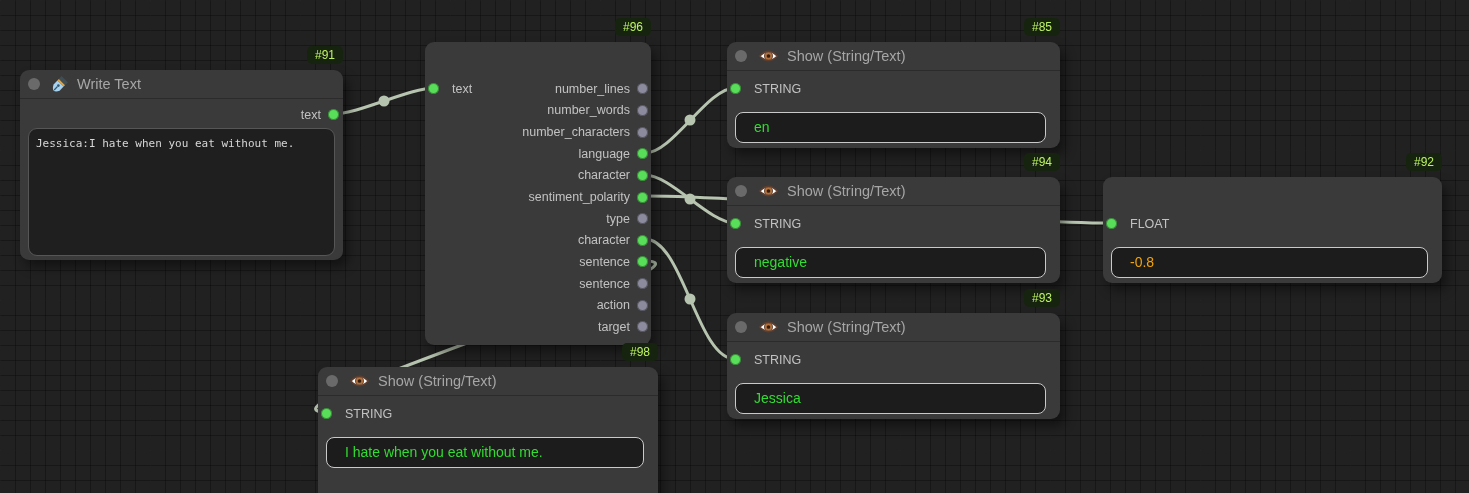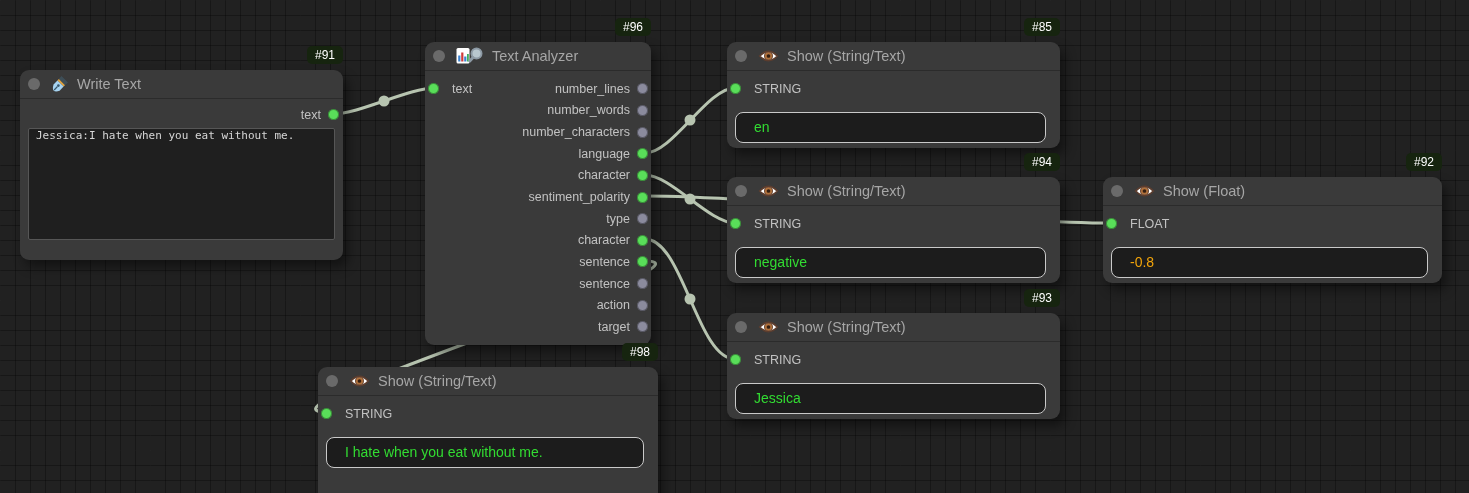--- a/index.html
+++ b/index.html
@@ -23,44 +23,44 @@
   }
   .titlebar{
     height:28px;display:flex;align-items:center;padding-left:8px;
     border-bottom:1px solid #2b2b2b;border-radius:9px 9px 0 0;
   }
   .collapse-dot{width:12px;height:12px;border-radius:50%;background:#6a6a6a;flex:0 0 auto;}
   .titlebar .nicon{margin-left:11px;flex:0 0 auto;display:flex;}
   .title-text{margin-left:8px;color:#a6a6a6;font-size:14.5px;white-space:nowrap;}
   .badge{
     position:absolute;right:0;top:-24px;height:18px;line-height:18px;
-    background:#16240f;color:#ffffff;font-size:12px;padding:0 8px;border-radius:5px;
+    background:#16240f;color:#bef264;font-size:12px;padding:0 8px;border-radius:5px;
   }
   .dot{width:11px;height:11px;border-radius:50%;box-shadow:inset 0 0 0 1px rgba(0,0,0,0.35);flex:0 0 auto;}
   .dot.green{background:#59de59;}
   .dot.gray{background:#8b8b9d;}
   .row{display:flex;align-items:center;height:21.65px;}
   .slot-label{color:#c2c2c2;font-size:12.5px;white-space:nowrap;}
   .in-row{position:absolute;left:3px;top:36px;}
   .in-row .slot-label{margin-left:13px;}
   .out-col{position:absolute;right:3px;top:36px;}
   .row.out{justify-content:flex-end;}
   .row.out .slot-label{margin-right:7px;}
   .value-box{
     position:absolute;left:8px;right:14px;top:70px;height:29px;
     background:#1c1c1c;border:1.5px solid #c9c9c9;border-radius:8px;
     font-size:14px;line-height:29px;padding-left:18px;overflow:hidden;white-space:nowrap;
   }
   .value-green{color:#32dc32;}
   .value-orange{color:#f2a40a;}
   .textbox{
     position:absolute;left:8px;top:58px;width:291px;height:110px;
-    background:#1f1f1f;border:1px solid #565656;border-radius:2px;
+    background:#1f1f1f;border:1px solid #565656;border-radius:9px;
     color:#d6d6d6;font-family:"DejaVu Sans Mono", monospace;font-size:11px;
-    padding:0 7px;resize:none;outline:none;
+    padding:8px 7px;resize:none;outline:none;
   }
   .single-out{position:absolute;right:4px;top:34px;}
   .single-out .slot-label{margin-right:7px;}
 </style>
 </head>
 <body>
 
 <div class="canvas">
 
   <svg class="wires" width="1469" height="493">
@@ -95,35 +95,20 @@
     </div>
     <div class="row single-out">
       <span class="slot-label">text</span>
       <span class="dot green"></span>
     </div>
     <textarea class="textbox" readonly="" style="">Jessica:I hate when you eat without me.</textarea>
   </div>
 
   <div class="node" style="left:425px;top:42px;width:226px;height:303px;">
     <div class="badge">#96</div>
-    <div class="titlebar">
-      <span class="collapse-dot"></span>
-      <span class="nicon">
-        <svg width="28" height="18" viewBox="0 0 28 18">
-          <rect x="0.5" y="1" width="13" height="15.5" rx="1.5" fill="#ffffff"></rect>
-          <rect x="2.2" y="8.5" width="2.2" height="6" fill="#3b82d0"></rect>
-          <rect x="5.2" y="5.5" width="2.2" height="9" fill="#d03b3b"></rect>
-          <rect x="8.2" y="9.5" width="2.2" height="5" fill="#3b82d0"></rect>
-          <rect x="11" y="7" width="1.8" height="7.5" fill="#3bb05a"></rect>
-          <circle cx="20.5" cy="6.5" r="5" fill="#cfe0ea" fill-opacity="0.85" stroke="#8d9aa5" stroke-width="2"></circle>
-          <path d="M17,10.5 L13.8,14" stroke="#8d9aa5" stroke-width="3" stroke-linecap="round"></path>
-        </svg>
-      </span>
-      <span class="title-text">Text Analyzer</span>
-    </div>
     <div class="in-row row">
       <span class="dot green"></span>
       <span class="slot-label">text</span>
     </div>
     <div class="out-col">
       <div class="row out">
           <span class="slot-label">number_lines</span>
           <span class="dot gray"></span>
         </div>
       <div class="row out">
@@ -228,31 +213,20 @@
     </div>
     <div class="in-row row">
       <span class="dot green"></span>
       <span class="slot-label">STRING</span>
     </div>
     <div class="value-box value-green">Jessica</div>
   </div>
 
   <div class="node" style="left:1103px;top:177px;width:339px;height:106px;">
     <div class="badge">#92</div>
-    <div class="titlebar">
-      <span class="collapse-dot"></span>
-      <span class="nicon">
-        <svg width="21" height="14" viewBox="0 0 24 16">
-          <path d="M2,8 Q12,-2.5 22,8 Q12,18.5 2,8 Z" fill="#ffffff" stroke="#5c3d2e" stroke-width="2"></path>
-          <circle cx="12" cy="8" r="4.6" fill="#b0713c" stroke="#5c3d2e" stroke-width="1"></circle>
-          <circle cx="12" cy="8" r="2.1" fill="#341f12"></circle>
-        </svg>
-      </span>
-      <span class="title-text">Show (Float)</span>
-    </div>
     <div class="in-row row">
       <span class="dot green"></span>
       <span class="slot-label">FLOAT</span>
     </div>
     <div class="value-box value-orange">-0.8</div>
   </div>
 
   <div class="node" style="left:318px;top:367px;width:340px;height:157px;">
     <div class="badge">#98</div>
     <div class="titlebar">

